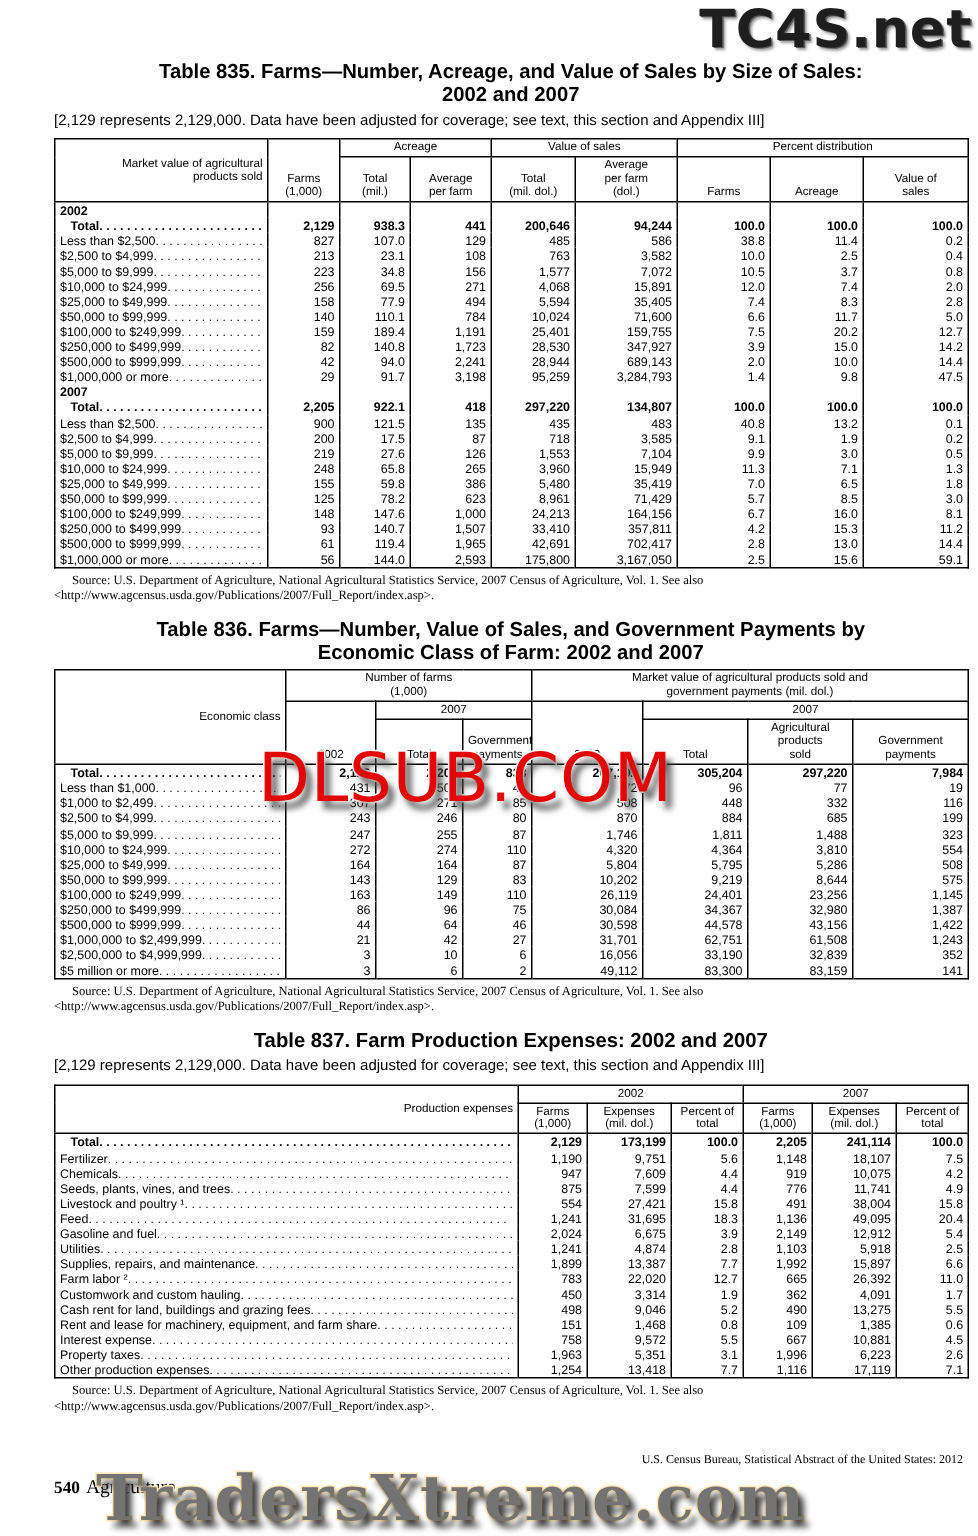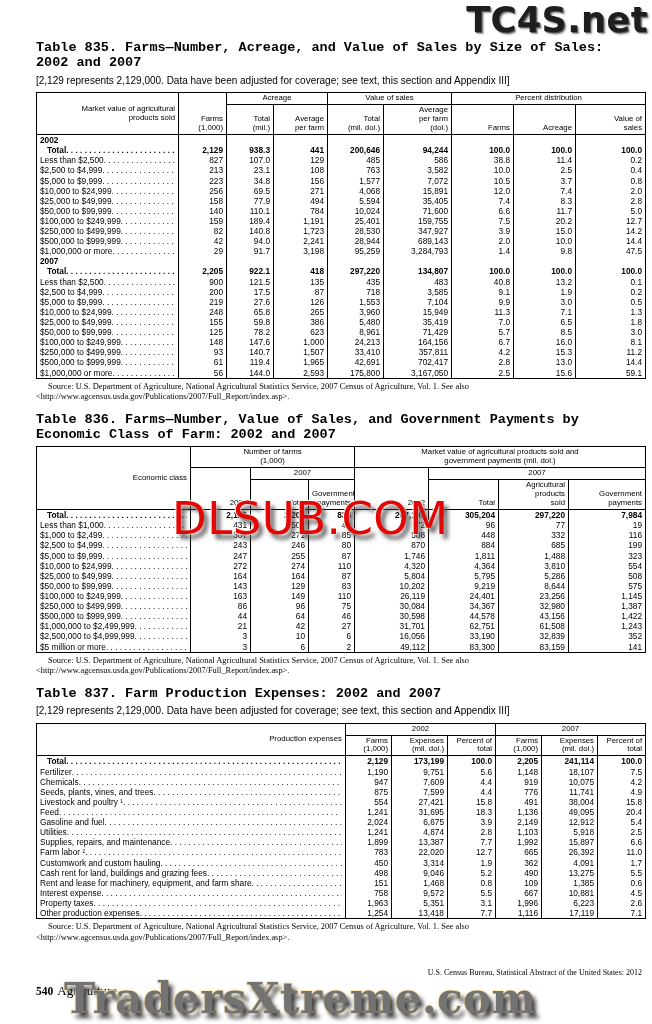--- a/index.html
+++ b/index.html
@@ -4,35 +4,35 @@
 <style>
   html,body{margin:0;padding:0}
   body{
     width:652px;height:1024px;position:relative;overflow:hidden;
     background:#ffffff;color:#000;
     font-family:"Liberation Sans",sans-serif;
   }
   .page{position:absolute;top:0;left:0;width:652px;height:1024px;padding:40px 7px 0 36px;box-sizing:border-box}
 
   .tbl-title{
-    font-family:Liberation Mono, monospace;font-weight:bold;font-size:13.5px;
-    line-height:1.14;white-space:pre-line;margin:0 0 4px 0;
+    font-family:Liberation Sans, sans-serif;font-weight:bold;font-size:13.5px;
+    line-height:1.14;white-space:pre-line;margin:0 0 4px 0;text-align:center;
   }
   .tbl-note{font-size:10px;line-height:1.25;margin:4px 0 5px 0}
   .src{
     font-family:"Liberation Serif",serif;font-size:8.4px;line-height:1.25;
     margin:3px 0 9px 0;text-indent:12px;
   }
   .foot{font-size:7.6px;line-height:1.25;margin:2px 0 0 0;text-indent:6px}
 
   table{width:100%;border-collapse:collapse;table-layout:fixed;font-size:8.3px;border:1px solid #000;margin:0 0 2px 0}
   thead{border-bottom:1px solid #000}
   thead th{
     font-weight:normal;font-size:7.8px;line-height:1.15;
-    vertical-align:bottom;text-align:right;padding:1px 3px;white-space:pre-line;
+    vertical-align:bottom;text-align:center;padding:1px 3px;white-space:pre-line;
   }
   th.grp{text-align:center;border-bottom:1px solid #000;vertical-align:middle}
   th.stub{text-align:right;vertical-align:middle;white-space:pre-line}
   .vl{border-left:1px solid #000}
   tbody td{padding:0 3px;line-height:1.22;white-space:nowrap;overflow:hidden;font-size:8.3px}
   td.num{text-align:right}
   tr.bold{font-weight:bold}
   td.lbl .lf{display:flex;overflow:hidden}
   td.lbl .t{white-space:pre}
   td.lbl.ind .t{padding-left:7px}

